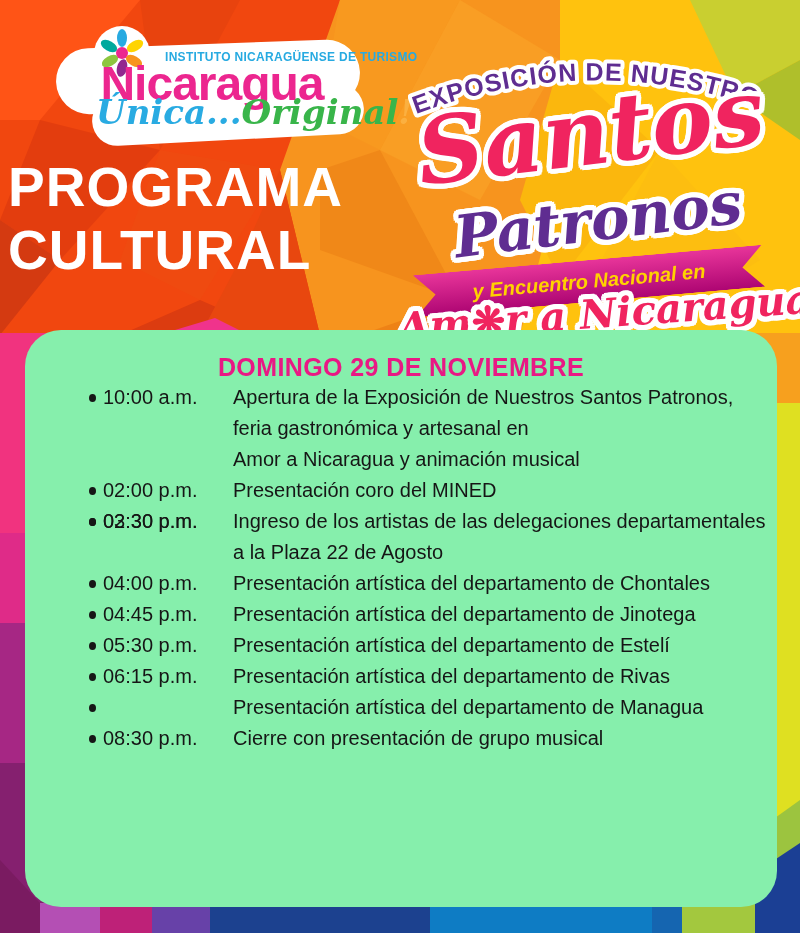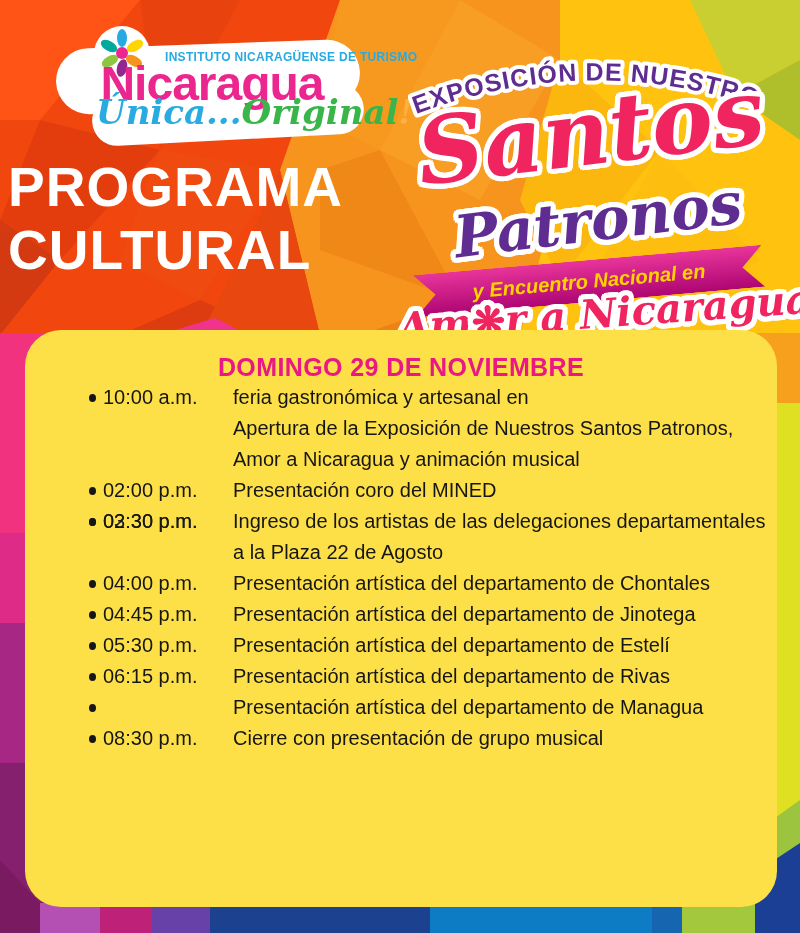--- a/index.html
+++ b/index.html
@@ -28,21 +28,21 @@
   .script { font-family:"DejaVu Serif", serif; font-style:italic; font-weight:bold; }
   .outline5 { text-shadow:-5px 0 0 #fff,5px 0 0 #fff,0 -5px 0 #fff,0 5px 0 #fff,-4px -4px 0 #fff,4px -4px 0 #fff,-4px 4px 0 #fff,4px 4px 0 #fff,-2px -5px 0 #fff,2px -5px 0 #fff,-2px 5px 0 #fff,2px 5px 0 #fff,-5px -2px 0 #fff,5px -2px 0 #fff,-5px 2px 0 #fff,5px 2px 0 #fff; }
   .santos-word { position:absolute; left:0; top:42px; width:385px; text-align:center; font-size:92px; color:#F0245F; transform:rotate(-7deg); }
   .patronos-word { position:absolute; left:30px; top:150px; width:340px; text-align:center; font-size:58px; color:#5F2D91; transform:rotate(-7deg); }
   .ribbon { position:absolute; left:16px; top:224px; width:350px; height:42px; transform:rotate(-5deg); background:linear-gradient(180deg,#E8359A,#AD0572); clip-path:polygon(0% 0%,100% 0%,94% 50%,100% 100%,0% 100%,6% 50%); }
   .ribbon-text { width:100%; line-height:42px; text-align:center; color:#FFD200; font-weight:bold; font-style:italic; font-size:20px; }
   .amor-line { position:absolute; left:0; top:254px; width:390px; text-align:center; font-size:40px; color:#F0245F; transform:rotate(-4deg); white-space:nowrap; }
   .amor-flower { font-style:normal; }
 
   
-  .card { position:absolute; left:25px; top:330px; width:752px; height:577px; background:#fde047; border-radius:36px; }
+  .card { position:absolute; left:25px; top:330px; width:752px; height:577px; background:#86efac; border-radius:36px; }
   .card-title { margin-top:23px; text-align:center; font-size:25px; font-weight:bold; color:#E91884; letter-spacing:.4px; }
   .sched-list { }
   .sched-row { position:relative; padding-left:208px; font-size:20px; line-height:31px; color:#161616; }
   .bullet { position:absolute; left:64px; top:12px; width:7px; height:8px; border-radius:50%; background:#161616; }
   .time { position:absolute; left:78px; top:0; white-space:nowrap; }
   .desc div { white-space:nowrap; }
 </style>
 </head>
 <body>
 
@@ -146,22 +146,22 @@
     </div>
   </div>
 
   <div class="card">
     <div class="card-title">DOMINGO 29 DE NOVIEMBRE</div>
     <div class="sched-list">
         <div class="sched-row">
     <span class="bullet"></span>
     <span class="time">10:00 a.m.</span>
     <div class="desc">
+            <div>Apertura de la Exposición de Nuestros Santos Patronos,</div>
             <div>feria gastronómica y artesanal en</div>
-            <div>Apertura de la Exposición de Nuestros Santos Patronos,</div>
             <div>Amor a Nicaragua y animación musical</div>
           </div>
   </div>
         <div class="sched-row">
     <span class="bullet"></span>
     <span class="time">02:00 p.m.</span>
     <div class="desc">
             <div>Presentación coro del MINED</div>
           </div>
   </div>

